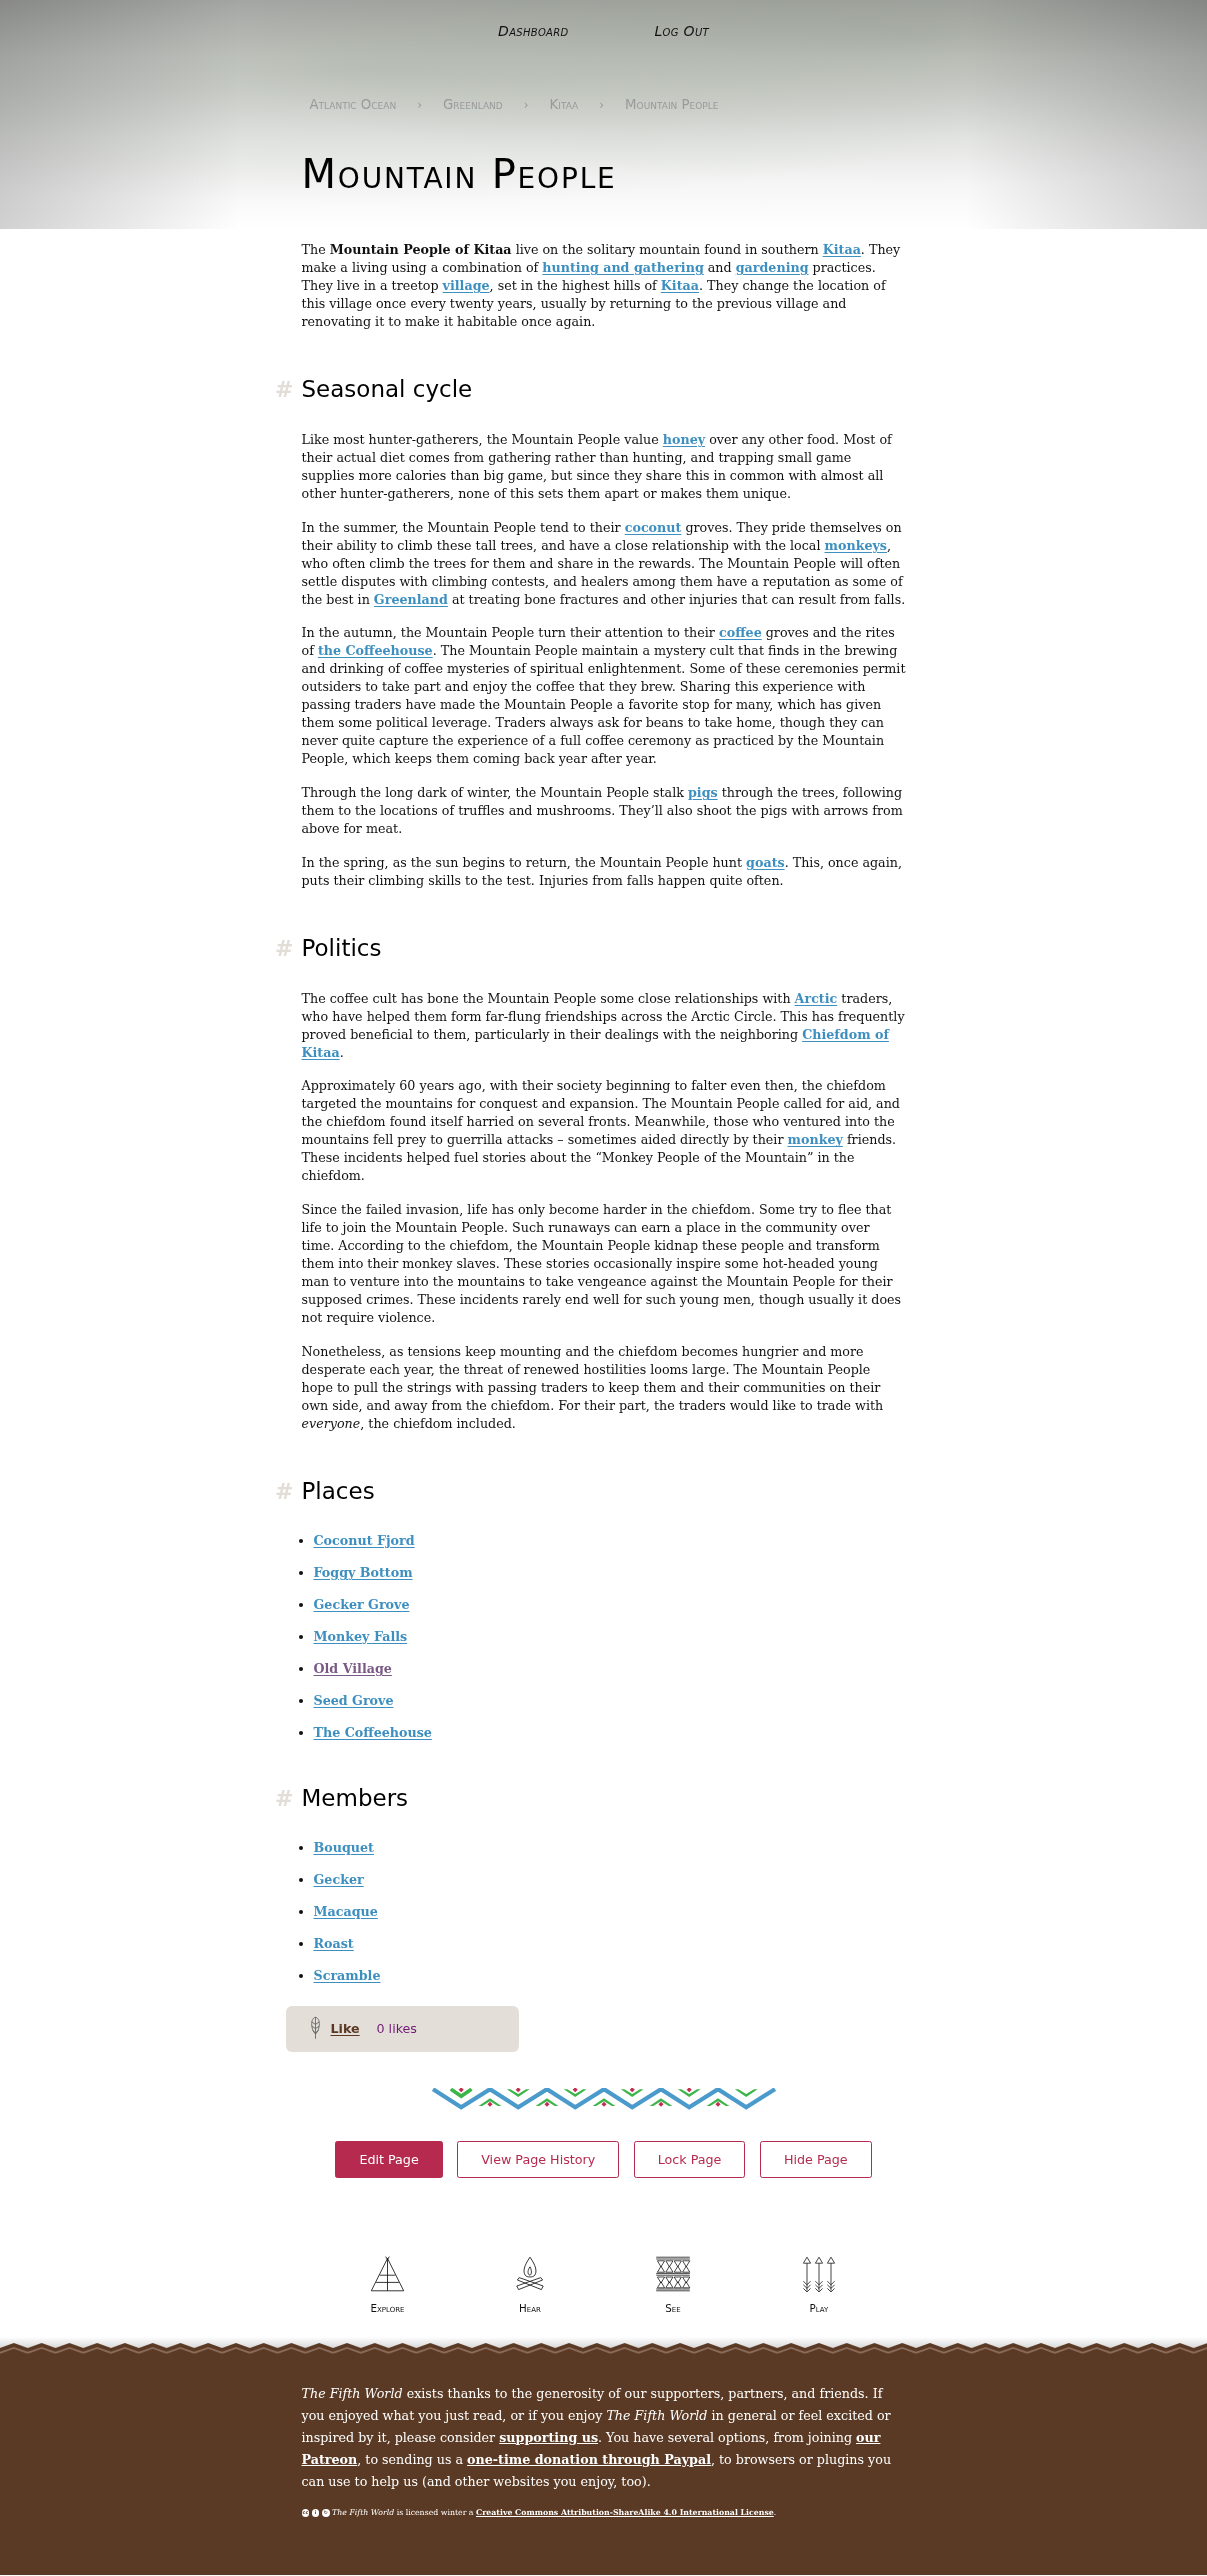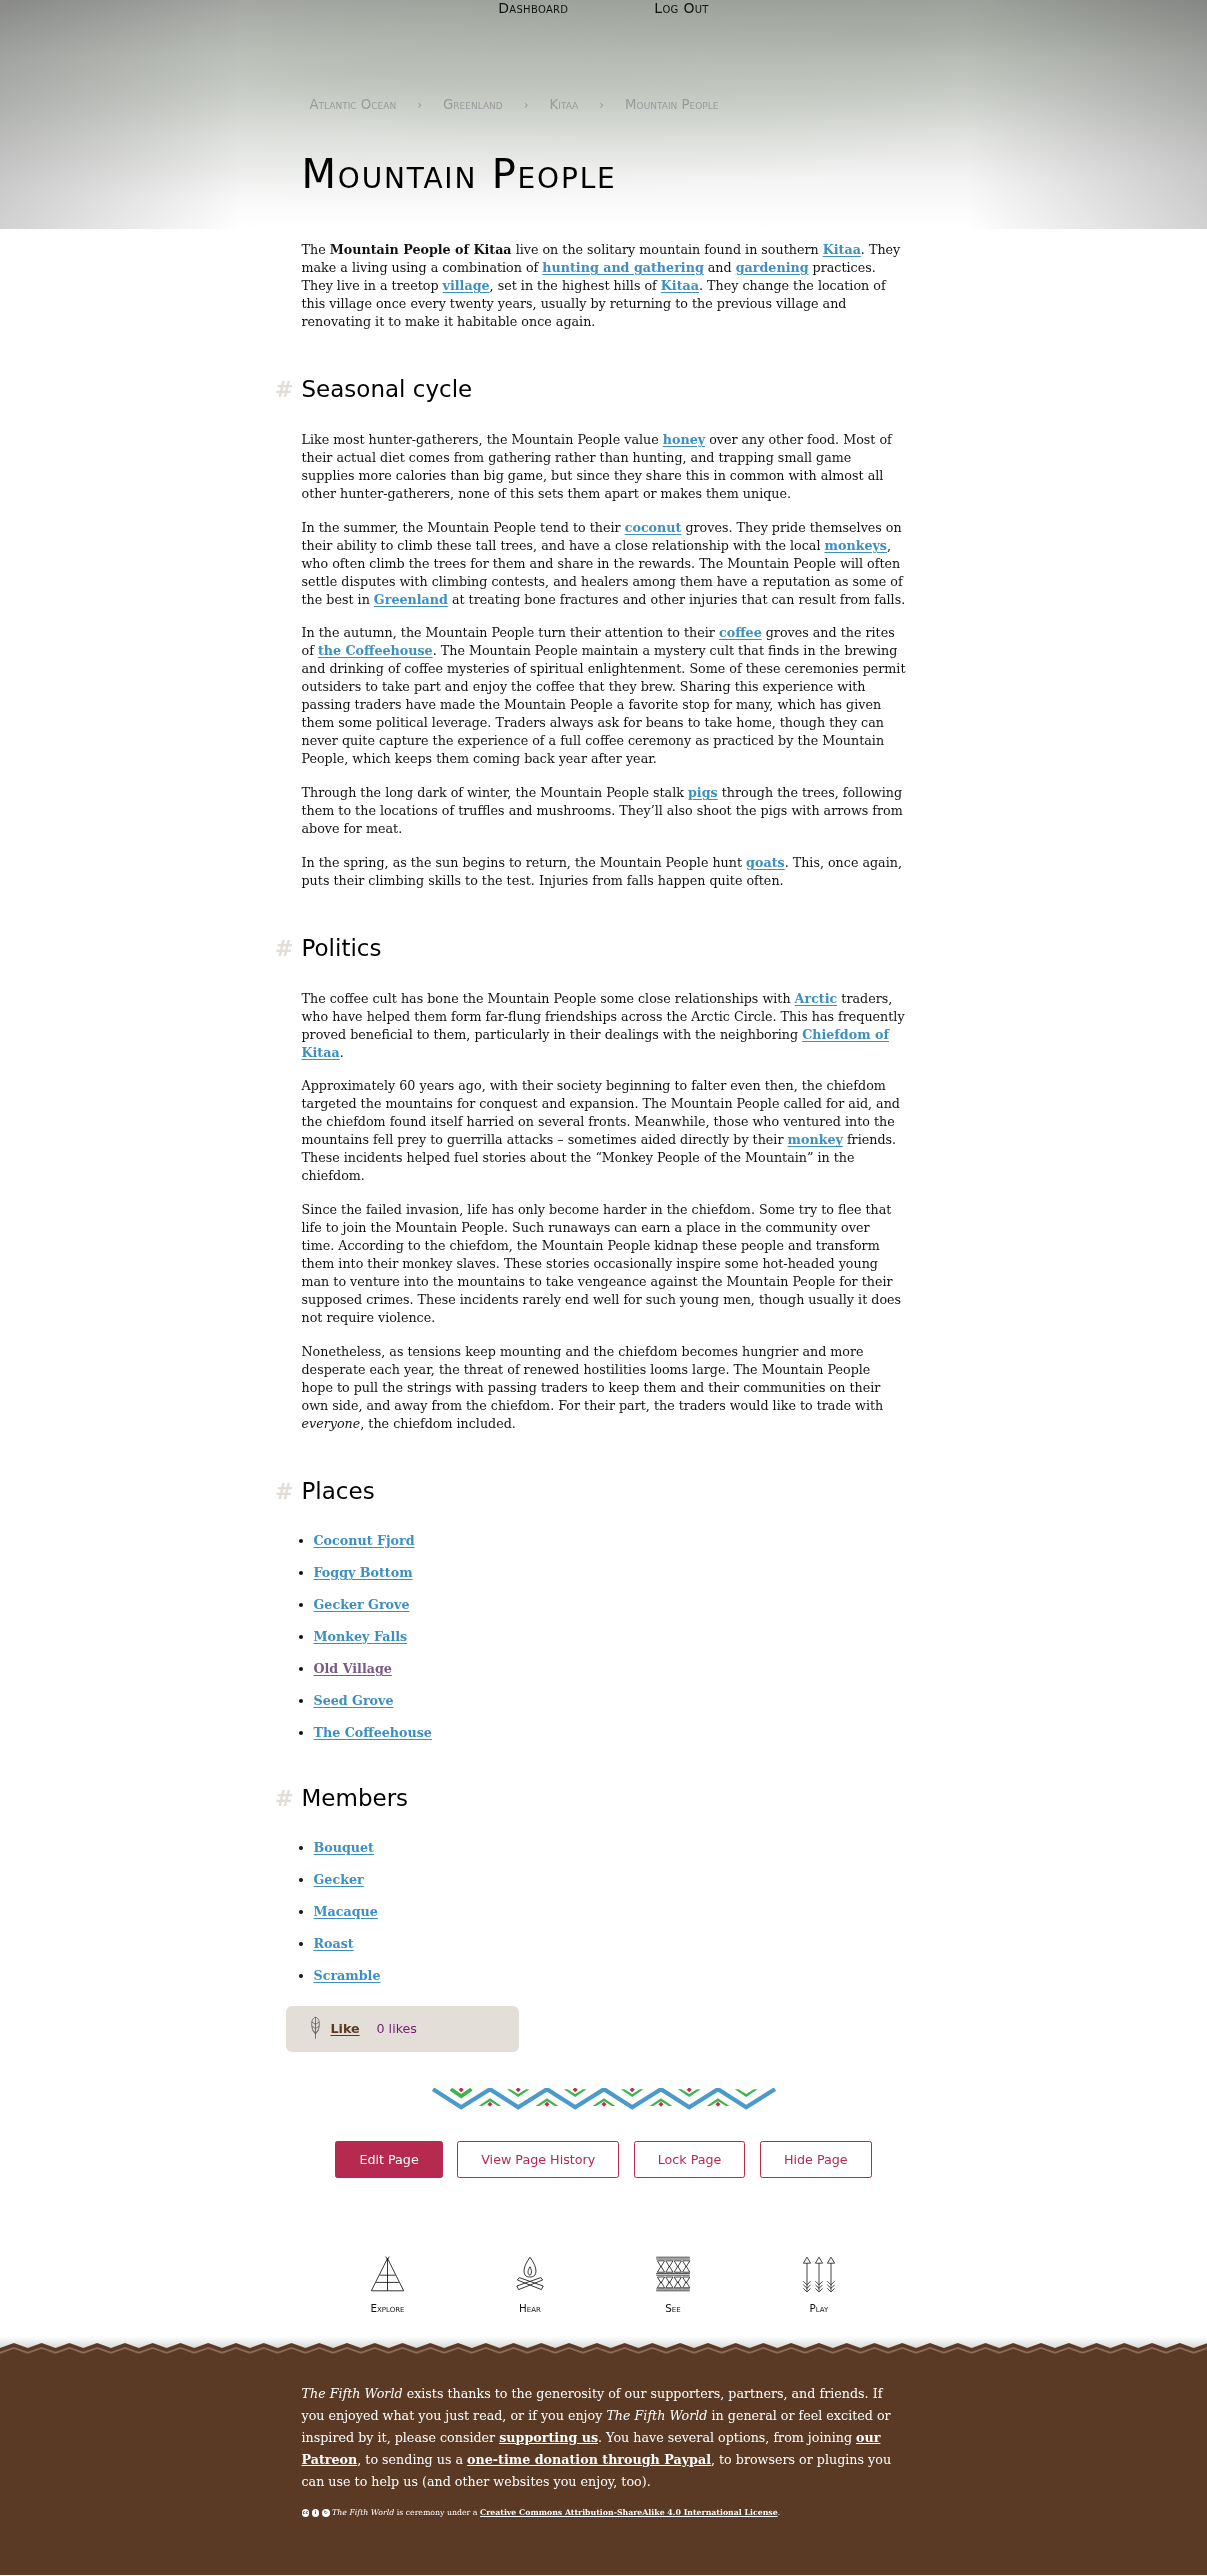--- a/index.html
+++ b/index.html
@@ -18,20 +18,22 @@
       linear-gradient(to bottom, #a9a9a9 0%, #cfcfcf 25%, #ececec 60%, #ffffff 100%);
   }
   .hero::before {
     content: "";
     position: absolute; inset: 0;
     background: linear-gradient(to right, rgba(0,0,0,0.18), rgba(0,0,0,0) 20%, rgba(0,0,0,0) 80%, rgba(0,0,0,0.18));
   }
   .topnav {
     position: relative;
     display: flex; justify-content: center; gap: 86px;
+    padding-top: 23px;
+    font-style: italic;
   }
   .topnav a {
     font-family: "DejaVu Sans", sans-serif;
     font-variant: small-caps;
     font-size: 14px;
     color: #111;
     text-decoration: none;
     letter-spacing: 0.3px;
   }
   .content { width: 604px; margin: 0 auto; position: relative; }
@@ -303,17 +305,17 @@
 </svg>
 
 <footer>
   <div class="content" style="position:static">
     <p><em>The Fifth World</em><span> exists thanks to the generosity of our supporters, partners, and friends. If you enjoyed what you just read, or if you enjoy </span><em>The Fifth World</em><span> in general or feel excited or inspired by it, please consider </span><a href="#">supporting us</a><span>. You have several options, from joining </span><a href="#">our Patreon</a><span>, to sending us a </span><a href="#">one-time donation through Paypal</a><span>, to browsers or plugins you can use to help us (and other websites you enjoy, too).</span></p>
     <p class="license">
       <span class="cc">
         <span>cc</span>
         <span>i</span>
         <span>↻</span>
-      </span><em>The Fifth World</em><span> is ceremony under a </span><a href="#">Creative Commons Attribution-ShareAlike 4.0 International License</a><span>.</span>
+      </span><em>The Fifth World</em><span> is licensed winter a </span><a href="#">Creative Commons Attribution-ShareAlike 4.0 International License</a><span>.</span>
     </p>
   </div>
 </footer>
 
 
 </body></html>

